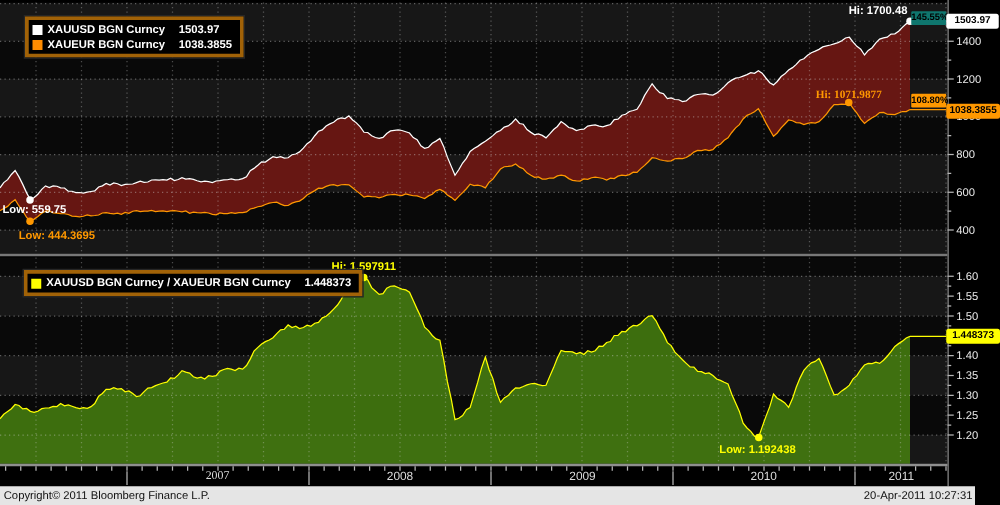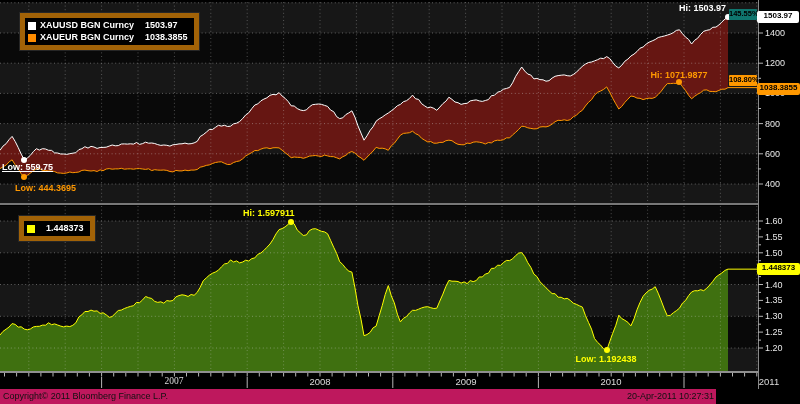--- a/index.html
+++ b/index.html
@@ -1,34 +1,34 @@
 <!DOCTYPE html>
 <html><head>
 <meta charset="utf-8">
 <style>
   html,body{margin:0;padding:0;background:#222;}
   #screen{position:relative;width:800px;height:404px;background:#000;overflow:hidden;
           font-family:"Liberation Sans",sans-serif;}
   #cv{position:absolute;left:0;top:0;z-index:1;}
   .hdiv{position:absolute;left:0;width:758px;height:2px;z-index:2;}
-  .legend{position:absolute;background:#000;border:5px solid #a16207;outline:1px solid #262626;
+  .legend{position:absolute;background:#000;border:3px solid #a16207;outline:1px solid #262626;
           padding:2px 6px 2px 3px;display:flex;flex-direction:column;gap:1px;z-index:5;}
   .lrow{display:flex;align-items:center;gap:4px;font:700 9px "Liberation Sans",sans-serif;
         color:#fff;white-space:nowrap;line-height:11px;}
   .sw{width:8px;height:8px;display:inline-block;}
   .lval{margin-left:7px;}
   .ann{position:absolute;font:700 9px "Liberation Sans",sans-serif;white-space:nowrap;z-index:4;}
   .dot{position:absolute;width:6px;height:6px;border-radius:50%;z-index:4;}
   .tag{position:absolute;height:12px;line-height:12px;font:700 8px "Liberation Sans",sans-serif;
        color:#000;text-align:center;border-radius:2px;z-index:6;}
   .pct{position:absolute;height:11px;line-height:11px;font:700 7.5px "Liberation Sans",sans-serif;
        color:#000;text-align:center;border-radius:1px;z-index:6;}
   .yr{position:absolute;top:376px;transform:translateX(-50%);font:400 9.5px "Liberation Sans",sans-serif;
       color:#dcdcdc;z-index:3;}
-  .footer{position:absolute;left:0;top:389px;width:716px;height:15px;background:#be185d;z-index:7;
+  .footer{position:absolute;left:0;top:389px;width:780px;height:15px;background:#e5e5e5;z-index:7;
           font:400 9px "Liberation Sans",sans-serif;color:#111;}
   .fl{position:absolute;left:3px;top:2px;}
   .fr{position:absolute;right:2px;top:2px;}
 </style>
 </head>
 <body>
 
 <div id="screen">
 
   <svg id="cv" width="800" height="404">
@@ -239,29 +239,30 @@
     <div class="lrow">
       <span class="sw" style="background:#ff8c00;"></span>
       <span>XAUEUR BGN Curncy</span>
       <span class="lval">1038.3855</span>
     </div>
   </div>
 
   <div class="legend" style="left:19px;top:216px;">
     <div class="lrow">
       <span class="sw" style="background:#ffff00;"></span>
+      <span>XAUUSD BGN Curncy / XAUEUR BGN Curncy</span>
       <span class="lval">1.448373</span>
     </div>
   </div>
 
-  <div class="ann" style="left:630px;top:3px;width:96px;text-align:right;color:#ffffff;">Hi: 1503.97</div>
-  <div class="ann" style="left:2px;top:162px;color:#ffffff;text-decoration:underline;">Low: 559.75</div>
-  <div class="ann" style="left:631px;top:70px;width:96px;text-align:center;color:#ff9800;">Hi: 1071.9877</div>
+  <div class="ann" style="left:630px;top:3px;width:96px;text-align:right;color:#ffffff;">Hi: 1700.48</div>
+  <div class="ann" style="left:2px;top:162px;color:#ffffff;">Low: 559.75</div>
+  <div class="ann" style="left:631px;top:70px;width:96px;text-align:center;color:#ff9800;font-family:Liberation Serif, serif;">Hi: 1071.9877</div>
   <div class="ann" style="left:15px;top:183px;color:#ff9800;">Low: 444.3695</div>
-  <div class="ann" style="left:243px;top:208px;width:96px;text-align:left;color:#ffff00;">Hi: 1.597911</div>
+  <div class="ann" style="left:243px;top:208px;width:96px;text-align:center;color:#ffff00;">Hi: 1.597911</div>
   <div class="ann" style="left:556px;top:354px;width:100px;text-align:center;color:#ffff00;">Low: 1.192438</div>
 
   <div class="dot" style="left:725px;top:14px;background:#ffffff;"></div>
   <div class="dot" style="left:21px;top:157px;background:#ffffff;"></div>
   <div class="dot" style="left:676px;top:79px;background:#ff9800;"></div>
   <div class="dot" style="left:21px;top:174px;background:#ff9800;"></div>
   <div class="dot" style="left:288px;top:219px;background:#ffff00;"></div>
   <div class="dot" style="left:604px;top:347px;background:#ffff00;"></div>
 
   <div class="pct" style="left:729px;top:9px;width:28px;background:#0f766e;">145.55%</div>
@@ -269,20 +270,20 @@
 
   <div class="tag" style="left:757px;top:11px;width:42px;background:#ffffff;">1503.97</div>
   <div class="tag" style="left:757px;top:83px;width:43px;background:#ff9800;">1038.3855</div>
   <div class="tag" style="left:757px;top:263px;width:43px;background:#ffff00;">1.448373</div>
 
   <span class="yr" style="left:51px;margin-top:48px;">2006</span>
   <span class="yr" style="left:174px;font-family:Liberation Serif, serif;">2007</span>
   <span class="yr" style="left:320px;text-align:center;">2008</span>
   <span class="yr" style="left:466px;text-align:right;">2009</span>
   <span class="yr" style="left:611px;">2010</span>
-  <span class="yr" style="left:721px;margin-left:48px;">2011</span>
+  <span class="yr" style="left:721px;">2011</span>
 
   <div class="footer">
     <span class="fl">Copyright© 2011 Bloomberg Finance L.P.</span>
     <span class="fr">20-Apr-2011 10:27:31</span>
   </div>
 
 </div>
 
 </body></html>

